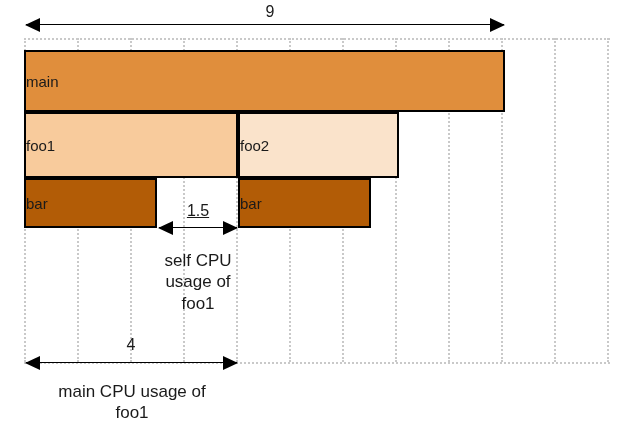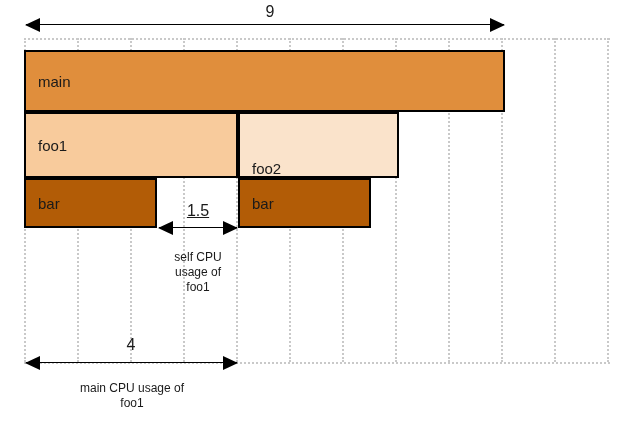--- a/index.html
+++ b/index.html
@@ -35,21 +35,20 @@
     position: absolute;
     box-sizing: border-box;
     border: 2px solid #000000;
     display: flex;
     align-items: center;
     overflow: hidden;
   }
   .bar .bar-label {
     font-size: 15px;
     color: #1a1a1a;
-    padding-left: 12px;
     white-space: nowrap;
     line-height: 1;
   }
 
   
   .measure {
     position: absolute;
     height: 0;
     border-top: 1.6px solid #000000;
   }
@@ -74,21 +73,21 @@
   .value-label {
     position: absolute;
     font-size: 16px;
     color: #1a1a1a;
     text-align: center;
     white-space: nowrap;
     line-height: 1;
   }
   .caption {
     position: absolute;
-    font-size: 12px;
+    font-size: 17px;
     color: #1a1a1a;
     text-align: center;
     line-height: 1.25;
   }
 </style>
 </head>
 <body>
 
 <div id="canvas">
 
@@ -109,21 +108,21 @@
   <div class="hgrid" style="left:24px; top:362px; width:586px;"></div>
 
   <div class="bar" style="left:24px; top:50px; width:481px; height:62px; background:#E08E3C;">
     <span class="bar-label">main</span>
   </div>
 
   <div class="bar" style="left:24px; top:112px; width:214px; height:66px; background:#F8CB9C;">
     <span class="bar-label">foo1</span>
   </div>
 
-  <div class="bar" style="left:238px; top:112px; width:161px; height:66px; background:#FAE3CB;align-items:flex-end;">
+  <div class="bar" style="left:238px; top:112px; width:161px; height:66px; background:#FAE3CB;">
     <span class="bar-label">foo2</span>
   </div>
 
   <div class="bar" style="left:24px; top:178px; width:133px; height:50px; background:#B25C06;">
     <span class="bar-label">bar</span>
   </div>
 
   <div class="bar" style="left:238px; top:178px; width:133px; height:50px; background:#B25C06;">
     <span class="bar-label">bar</span>
   </div>

